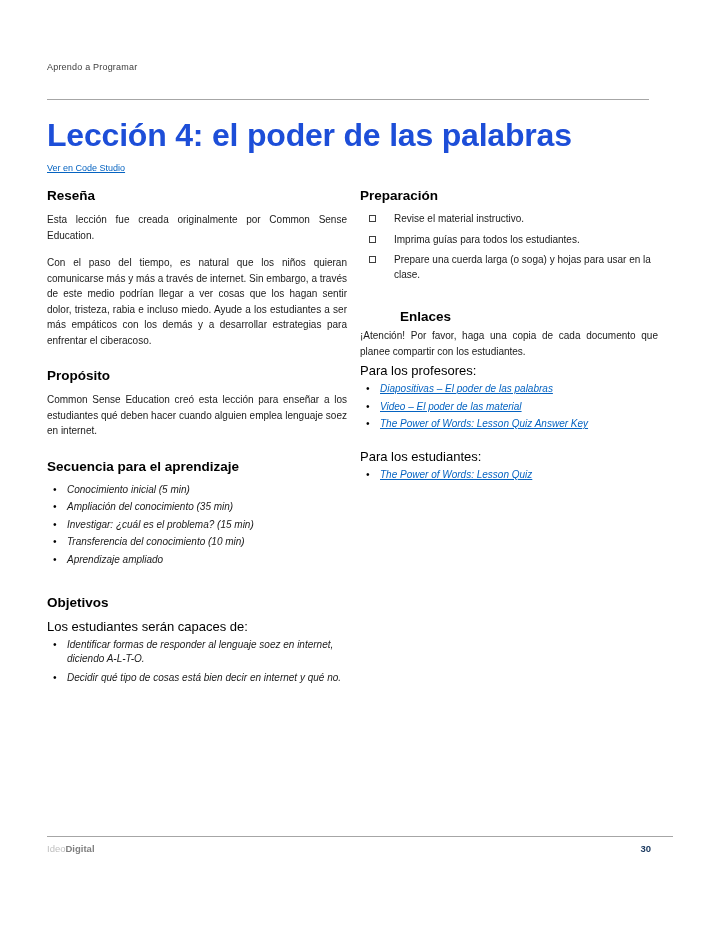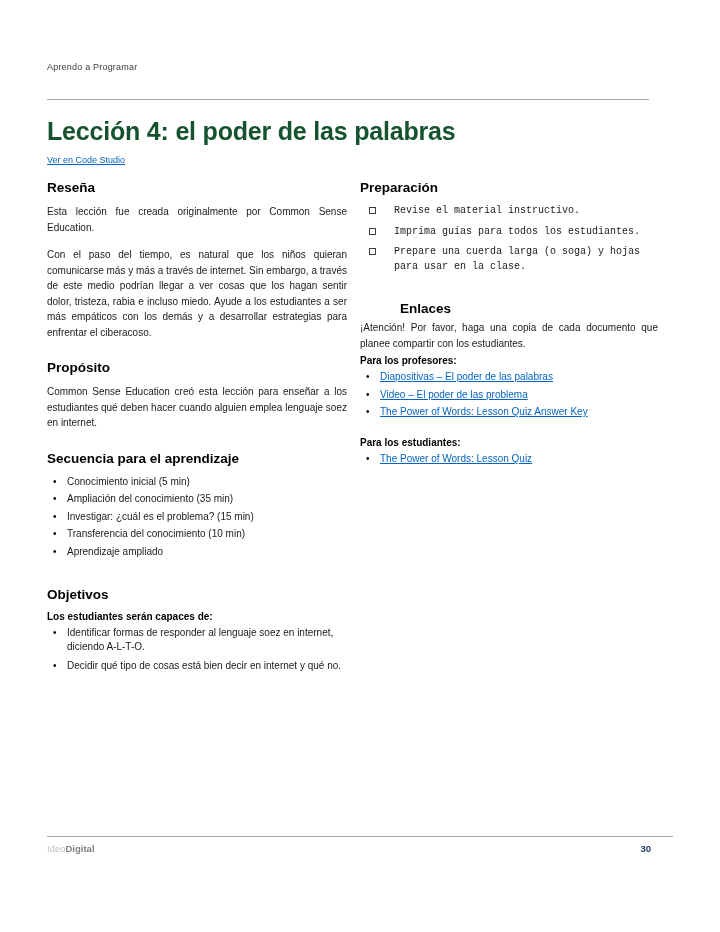--- a/index.html
+++ b/index.html
@@ -20,23 +20,23 @@
 
   .header-rule {
     border: none;
     border-top: 1px solid #a6a6a6;
     width: 602px;
     margin: 27px 0 0 0;
   }
 
   h1.title {
     margin-top: 17px;
-    font-size: 25px;
+    font-size: 32px;
     font-weight: bold;
-    color: #14532d;
+    color: #1d4ed8;
     letter-spacing: -0.2px;
   }
 
   .studio-link {
     display: inline-block;
     margin-top: 9px;
     font-size: 9px;
     color: #0563C1;
     text-decoration: underline;
     cursor: pointer;
@@ -57,27 +57,27 @@
 
   p.body {
     font-size: 10px;
     line-height: 1.55;
     color: #1a1a1a;
     margin-bottom: 12px;
   }
   p.just { text-align: justify; }
 
   .bold-label {
-    font-size: 10px;
-    font-weight: bold;
+    font-size: 13px;
+    font-weight: normal;
     color: #000;
     margin: 4px 0 4px 0;
   }
 
-  ul.bullets { list-style: none; margin: 2px 0 10px 0; }
+  ul.bullets { list-style: none; margin: 2px 0 10px 0; font-style: italic; }
   ul.bullets > li {
     position: relative;
     padding-left: 20px;
     font-size: 10px;
     line-height: 1.4;
     margin-bottom: 3.5px;
   }
   ul.bullets > li::before {
     content: "\2022";
     position: absolute;
@@ -87,21 +87,21 @@
     color: #000;
   }
   ul.bullets.wide > li { margin-bottom: 5px; }
 
   ul.bullets a.doc-link {
     color: #0563C1;
     text-decoration: underline;
     cursor: pointer;
   }
 
-  ul.checklist { list-style: none; margin: 4px 0 27px 0; font-family: Liberation Mono, monospace; }
+  ul.checklist { list-style: none; margin: 4px 0 27px 0; }
   ul.checklist > li {
     position: relative;
     padding-left: 34px;
     font-size: 10px;
     line-height: 1.45;
     margin-bottom: 6px;
   }
   .cb {
     position: absolute;
     left: 9px;
@@ -197,21 +197,21 @@
             <span>Prepare una cuerda larga (o soga) y hojas para usar en la clase.</span>
           </li>
         </ul>
 
         <h2 class="sec" style="margin-top:16px; margin-bottom:4px;padding-left:40px;">Enlaces</h2>
         <p class="body just" style="margin-bottom:4px;">¡Atención! Por favor, haga una copia de cada documento que planee compartir con los estudiantes.</p>
 
         <p class="bold-label">Para los profesores:</p>
         <ul class="bullets">
           <li><a class="doc-link">Diapositivas – El poder de las palabras</a></li>
-          <li><a class="doc-link">Video – El poder de las problema</a></li>
+          <li><a class="doc-link">Video – El poder de las material</a></li>
           <li><a class="doc-link">The Power of Words: Lesson Quiz Answer Key</a></li>
         </ul>
 
         <p class="bold-label" style="margin-top:18px;">Para los estudiantes:</p>
         <ul class="bullets">
           <li><a class="doc-link">The Power of Words: Lesson Quiz</a></li>
         </ul>
       </div>
     </div>
   </div>

